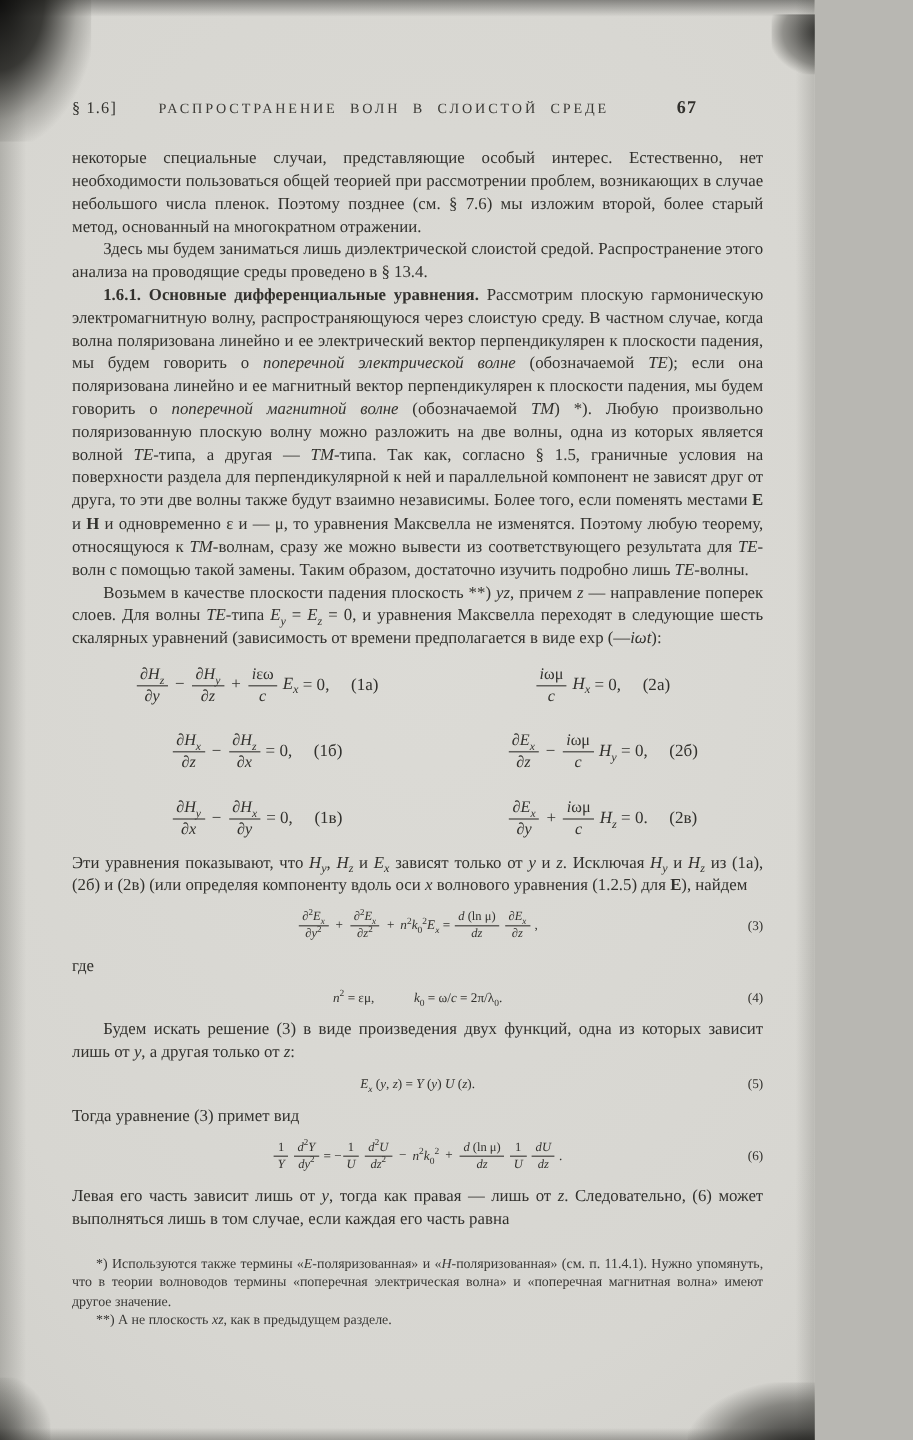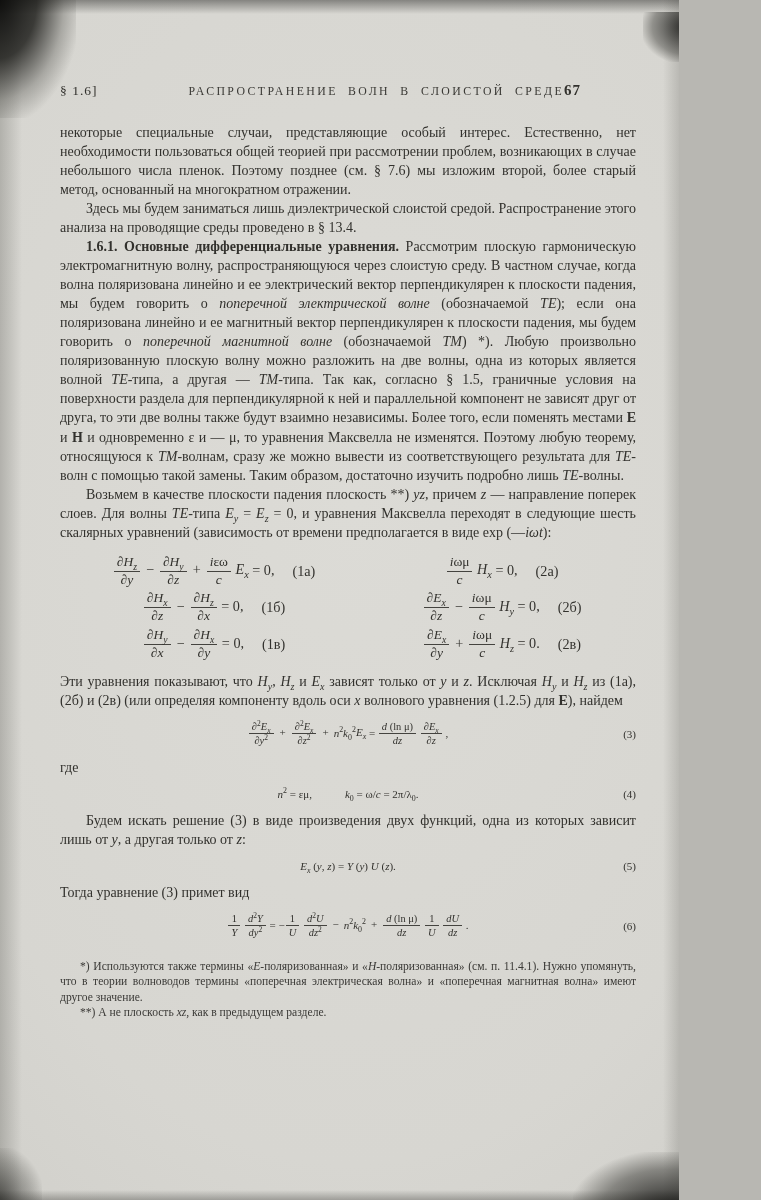--- a/index.html
+++ b/index.html
@@ -21,27 +21,27 @@
   .a-bl { bottom:-12px; left:-12px; width:54px; height:64px;
     background:radial-gradient(ellipse at 15% 85%, rgba(24,24,21,.7) 0%, rgba(50,50,45,.25) 55%, transparent 76%); }
   .a-br { bottom:-16px; right:-14px; width:120px; height:64px;
     background:radial-gradient(ellipse at 80% 92%, rgba(16,16,14,.9) 0%, rgba(40,40,36,.45) 50%, transparent 74%); }
   .a-bottomstrip { bottom:0; left:0; width:100%; height:10px; background:linear-gradient(to top, rgba(40,40,36,.32), transparent); }
 
   .content { position:relative; padding:82px 43px 0 60px; }
 
   .header { display:flex; align-items:baseline; margin-bottom:24px; }
   .secref { width:72px; font-size:13.5px; letter-spacing:1px; }
-  .runtitle { flex:1; text-align:right; font-size:11.8px; letter-spacing:2.4px; word-spacing:5px; color:#3a3935; }
+  .runtitle { flex:1; text-align:left; font-size:11.8px; letter-spacing:2.4px; word-spacing:5px; color:#3a3935; }
   .pagenum { width:72px; font-weight:bold; font-size:15px; letter-spacing:1px; }
 
   .para { font-size:14px; line-height:1.36; text-align:justify; text-indent:26px; }
   .para.noindent { text-indent:0; }
 
-  .eqgrid { display:grid; grid-template-columns:1.15fr 1fr; row-gap:4px; margin:13px 0 11px; }
+  .eqgrid { display:grid; grid-template-columns:1.15fr 1fr; row-gap:23px; margin:13px 0 11px; }
   .eqcell { display:flex; justify-content:center; align-items:center; gap:18px; font-size:14.2px; }
   .eqrow { position:relative; display:flex; justify-content:center; align-items:center; margin:11px 0; padding:0 44px; font-size:11px; }
   .eqrow .eqnum { position:absolute; right:0; }
   .eqnum { white-space:nowrap; }
 
   .frac { display:inline-block; vertical-align:middle; text-align:center; line-height:1.1; font-size:0.95em; margin:0 1px; }
   .frac .num { display:block; border-bottom:1px solid #44433f; padding:0 3px 1px; }
   .frac .den { display:block; padding:1px 3px 0; }
   .op { padding:0 5px; }
   sup,sub { font-size:0.72em; line-height:0; }
@@ -126,20 +126,21 @@
       <span class="eqnum">(5)</span>
     </div>
 
     <p class="para noindent">Тогда уравнение (3) примет вид</p>
 
     <div class="eqrow">
       <span class="eq"><span class="frac"><span class="num">1</span><span class="den"><i>Y</i></span></span> <span class="frac"><span class="num"><i>d</i><sup>2</sup><i>Y</i></span><span class="den"><i>dy</i><sup>2</sup></span></span> = −<span class="frac"><span class="num">1</span><span class="den"><i>U</i></span></span> <span class="frac"><span class="num"><i>d</i><sup>2</sup><i>U</i></span><span class="den"><i>dz</i><sup>2</sup></span></span><span class="op">−</span><i>n</i><sup>2</sup><i>k</i><sub>0</sub><sup>2</sup><span class="op">+</span><span class="frac"><span class="num"><i>d</i> (ln μ)</span><span class="den"><i>dz</i></span></span> <span class="frac"><span class="num">1</span><span class="den"><i>U</i></span></span> <span class="frac"><span class="num"><i>dU</i></span><span class="den"><i>dz</i></span></span> .</span>
       <span class="eqnum">(6)</span>
     </div>
 
+    <p class="para noindent">Левая его часть зависит лишь от <i>y</i>, тогда как правая — лишь от <i>z</i>. Следовательно, (6) может выполняться лишь в том случае, если каждая его часть равна</p>
 
     <div class="footnotes">
       <p class="fnote">*) Используются также термины «<i>E</i>-поляризованная» и «<i>H</i>-поляризованная» (см. п. 11.4.1). Нужно упомянуть, что в теории волноводов термины «поперечная электрическая волна» и «поперечная магнитная волна» имеют другое значение.</p>
       <p class="fnote">**) А не плоскость <i>xz</i>, как в предыдущем разделе.</p>
     </div>
 
   </div>
 </div>
 
 </body></html>

